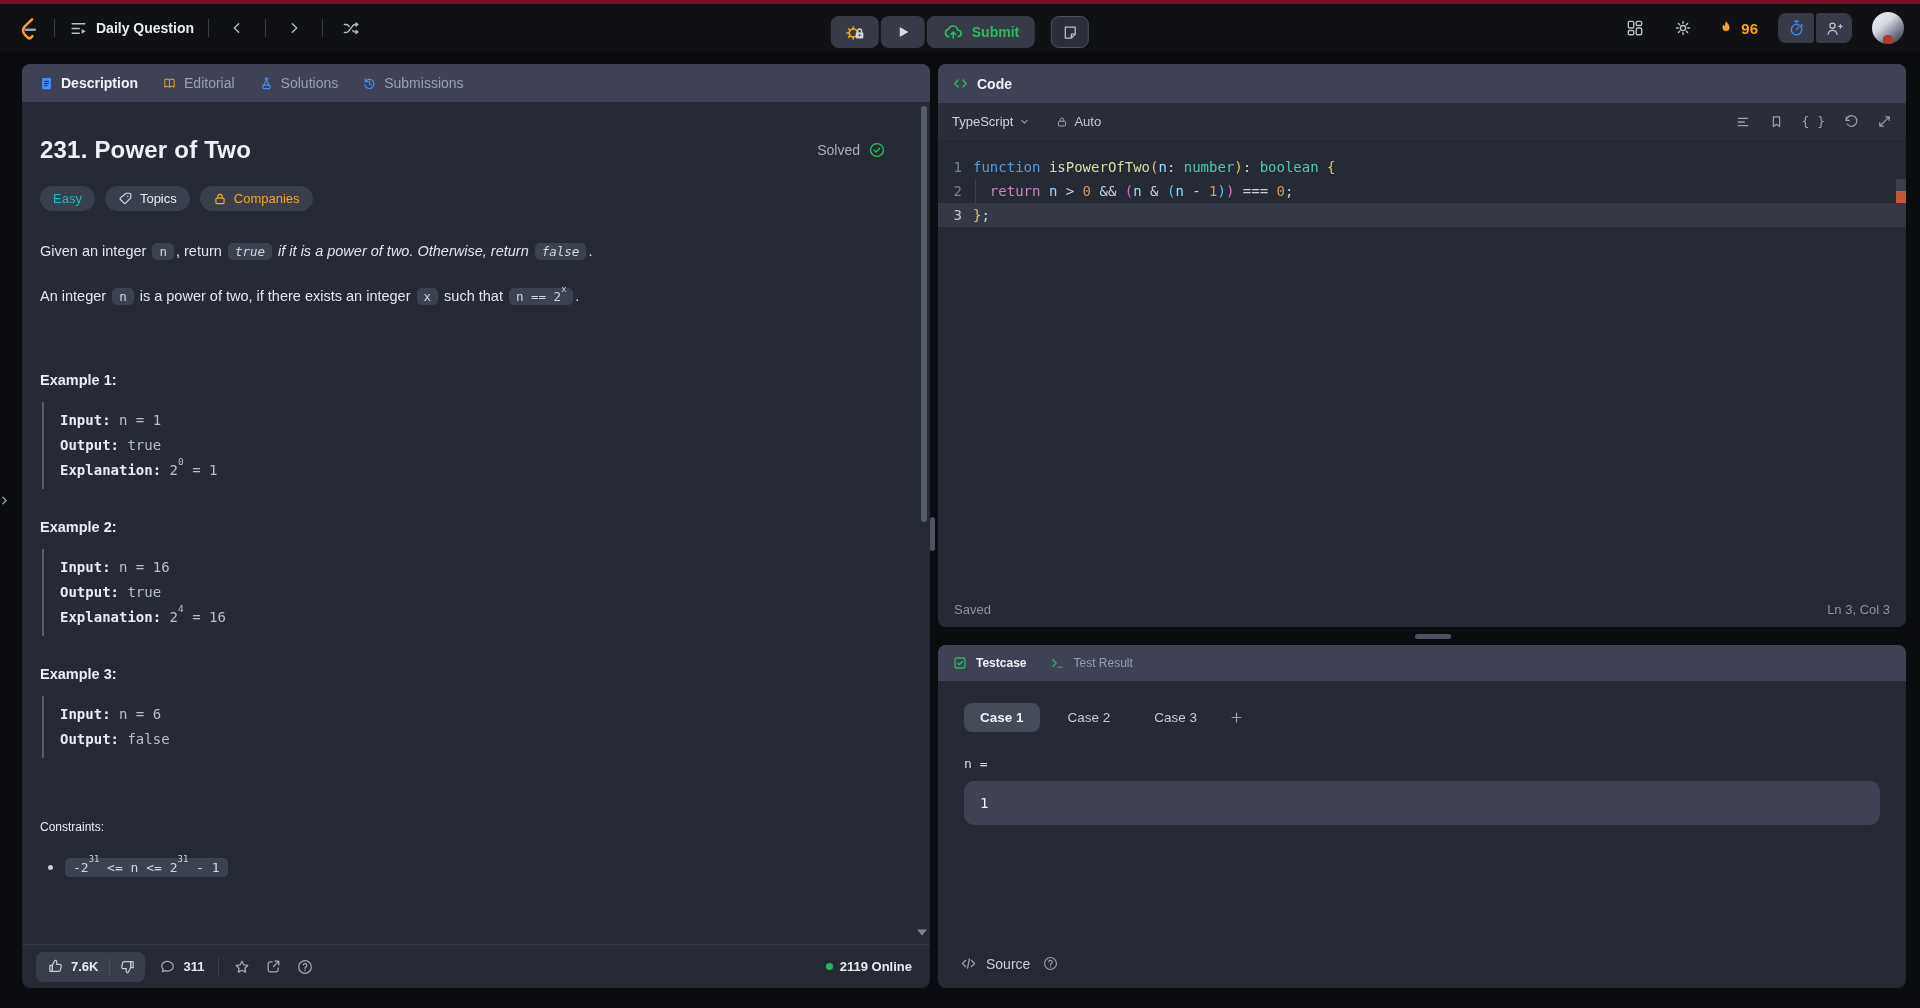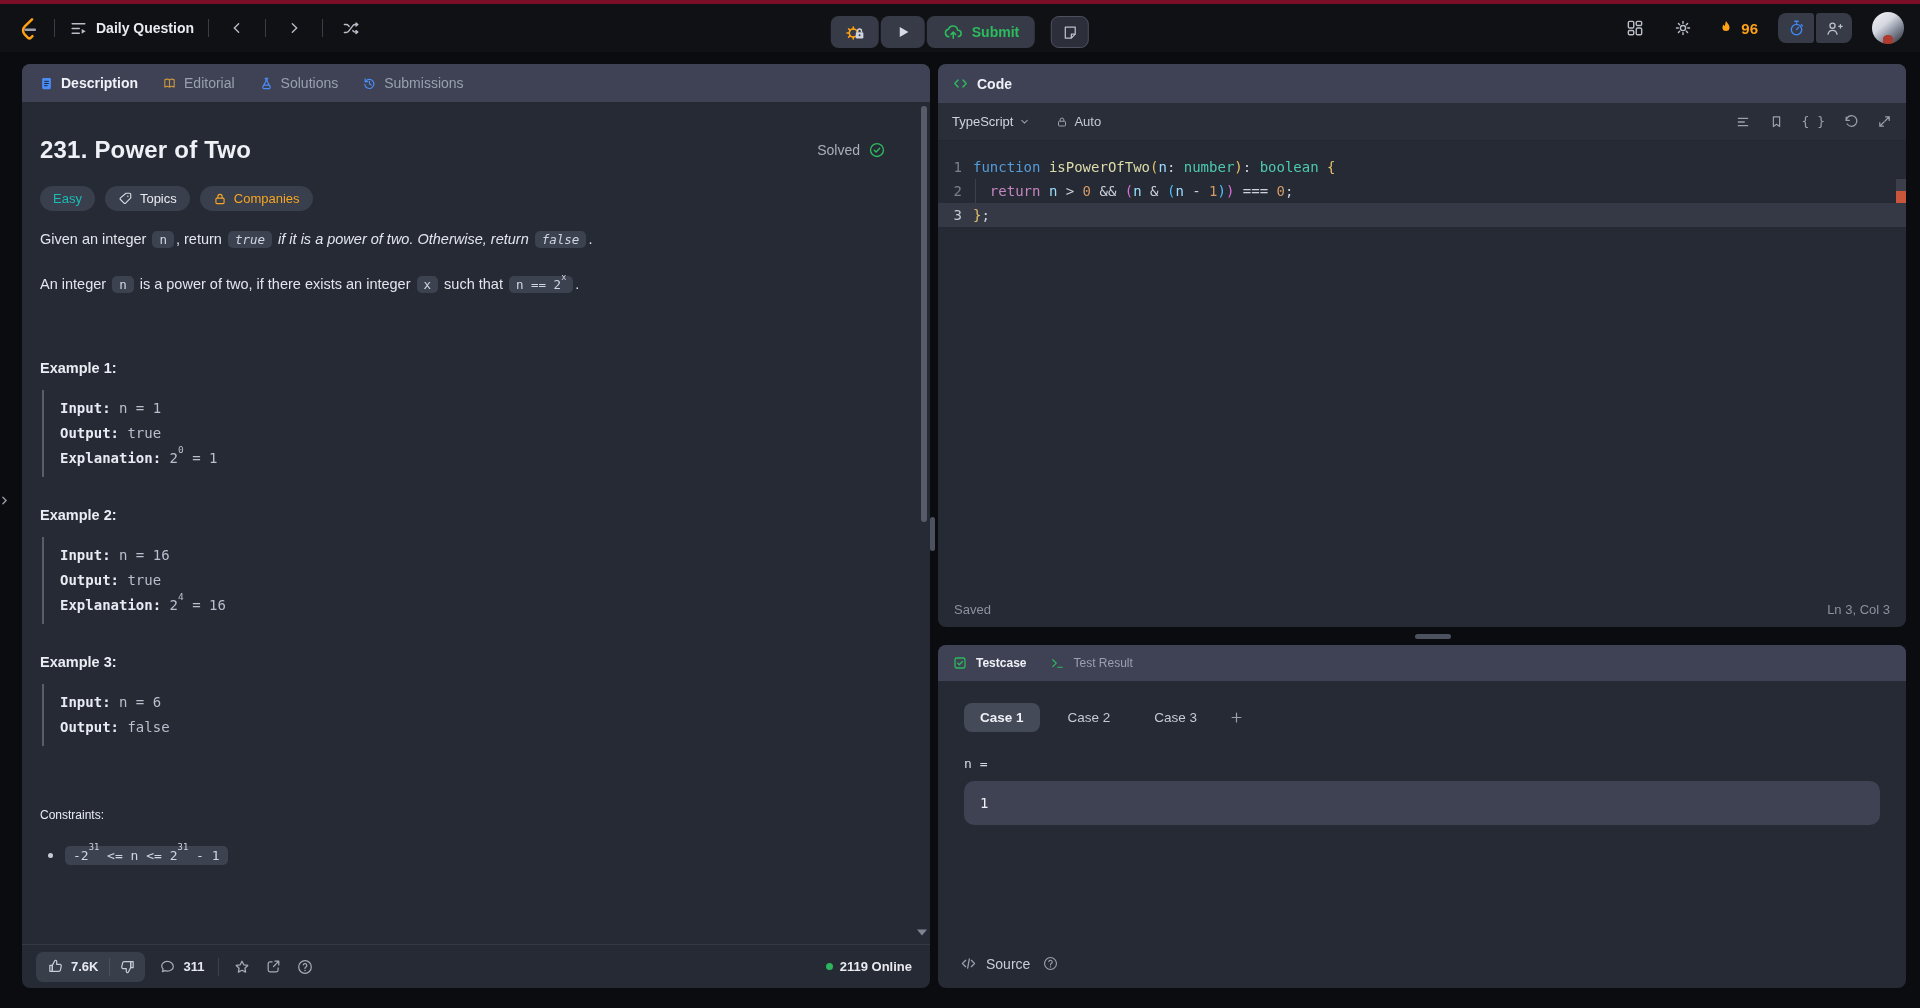--- a/index.html
+++ b/index.html
@@ -51,21 +51,21 @@
   .title-row { display:flex; align-items:center; justify-content:space-between; }
   .ptitle { font-size:24px; font-weight:700; color:#eff1f6; letter-spacing:.2px; }
   .solved { display:flex; align-items:center; gap:8px; color:#a9aeba; font-size:14px; margin-right:14px; }
   .tagrow { display:flex; align-items:center; gap:10px; margin-top:22px; }
   .pill { display:flex; align-items:center; gap:7px; background:#3a3f4d; border-radius:999px;
           padding:5px 13px; font-size:13px; cursor:pointer; }
   .pill.easy { color:#1abcb9; }
   .pill.topics { color:#e9ebf1; }
   .pill.comp { color:#f5a623; }
   .desc-p { margin-top:20px; font-size:14.5px; line-height:1.75; color:#e2e5ec; }
-  .desc-p:first-of-type { margin-top:16px; }
+  .desc-p:first-of-type { margin-top:28px; }
   .it { font-style:italic; }
   .chip { background:#3d4251; border-radius:5px; padding:1px 7px; margin:0 2px;
           font-family:"DejaVu Sans Mono", monospace; font-size:12.5px; color:#d2d6e1; white-space:nowrap; }
   sup { font-size:.68em; position:relative; top:-.45em; line-height:0; }
   .ex-head { margin-top:30px; font-size:14.5px; font-weight:700; color:#eaedf3; }
   .ex-head.first { margin-top:62px; }
   .ex-block { margin:14px 0 0 2px; border-left:2px solid #585d69; padding:6px 0 6px 16px;
               font-family:"DejaVu Sans Mono", monospace; font-size:14px; line-height:25px; }
   .ex-key { font-weight:700; color:#e8ebf2; }
   .ex-val { color:#b9bfce; }

